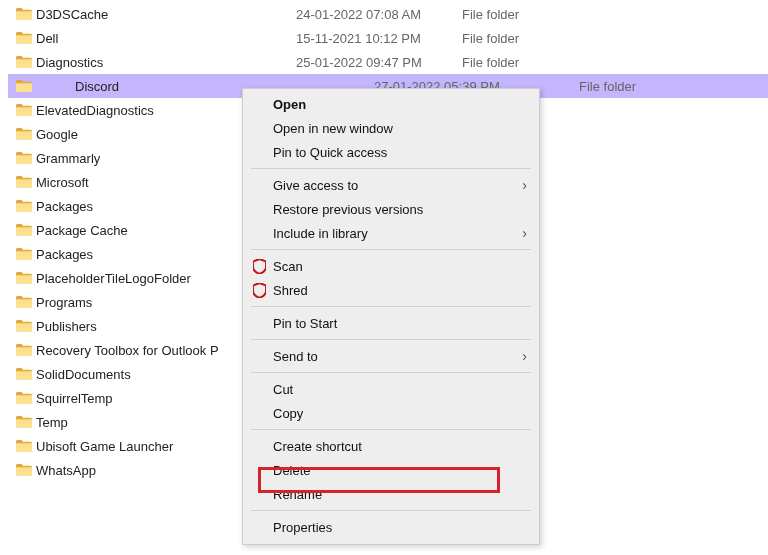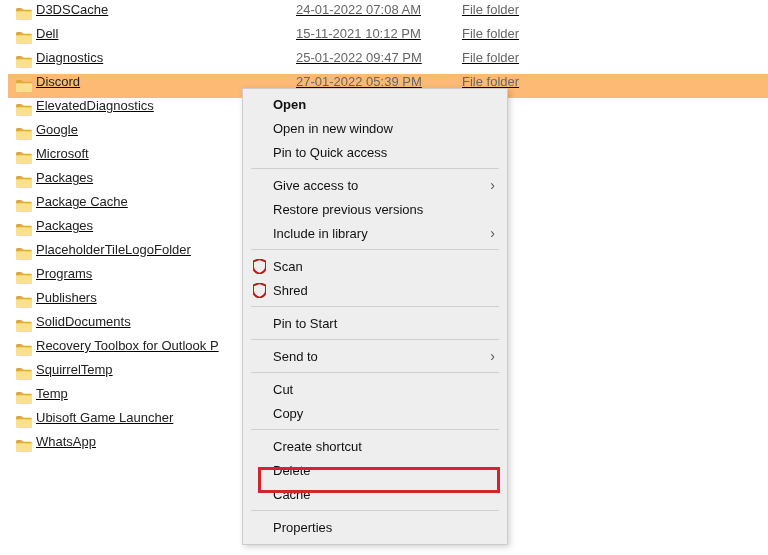--- a/index.html
+++ b/index.html
@@ -1,26 +1,26 @@
 <!DOCTYPE html>
 <html><head>
   <meta charset="utf-8">
   <style>
     * { margin: 0; padding: 0; box-sizing: border-box; font-family: "Segoe UI", Tahoma, sans-serif; font-size: 13px; }
     body { background: #fff; width: 768px; height: 555px; overflow: hidden; position: relative; }
     .file-list { padding: 2px 0 0 8px; }
-    .row { display: flex; height: 24px; position: relative; text-decoration: underline; }
-    .row.selected { background: #fdba74; }
+    .row { display: flex; align-items: center; height: 24px; position: relative; }
+    .row.selected { background: #c4b5fd; gap: 39px; }
     .row .iconcell { width: 28px; display: flex; align-items: center; justify-content: flex-start; padding-left: 8px; }
     .folder-svg { width: 16px; height: 12px; }
     .row .name { width: 260px; color: #222; padding-left: 0; }
     .row .date { width: 166px; color: #666; }
     .row .type { width: 120px; color: #666; }
     .context-menu {
-      position: absolute; left: 242px; top: 88px; width: 266px;
+      position: absolute; left: 242px; top: 88px; width: 298px;
       background: #eeeeee; border: 1px solid #ccc; box-shadow: 2px 2px 6px rgba(0,0,0,.18);
       padding: 3px 2px 5px 2px;
     }
     .cm-item { display: flex; align-items: center; height: 24px; padding: 0 8px 0 28px; color: #111; position: relative; cursor: default; }
     .cm-item.bold { font-weight: 600; }
     .cm-sep { height: 1px; background: #cfcfcf; margin: 4px 6px; }
     .cm-arrow { position: absolute; right: 10px; color: #555; font-size: 14px; }
     .cm-icon { position: absolute; left: 6px; top: 4px; width: 16px; height: 16px; display: flex; align-items:center; justify-content:center; }
     .mc-shield { width: 13px; height: 15px; }
     .highlight-rect { position: absolute; left: 258px; top: 467px; width: 242px; height: 26px; border: 3px solid #d4232b; pointer-events: none; }
@@ -102,20 +102,32 @@
       <div class="type">older</div>
     </div>
     <div class="row">
       <div class="iconcell">
         <svg class="folder-svg" viewBox="0 0 16 12">
           <path d="M0 1.5 C0 .7.7 0 1.5 0 H5.5 L7 1.8 H14.5 C15.3 1.8 16 2.5 16 3.3 V3.6 H0 Z" fill="#e0a93e"></path>
           <path d="M0 3.2 H16 V10.5 C16 11.3 15.3 12 14.5 12 H1.5 C.7 12 0 11.3 0 10.5 Z" fill="#fbe18f"></path>
           <path d="M0 3.2 H16 V4 H0Z" fill="#f3cf73"></path>
         </svg>
       </div>
+      <div class="name">Grammarly</div>
+      <div class="date"></div>
+      <div class="type">older</div>
+    </div>
+    <div class="row">
+      <div class="iconcell">
+        <svg class="folder-svg" viewBox="0 0 16 12">
+          <path d="M0 1.5 C0 .7.7 0 1.5 0 H5.5 L7 1.8 H14.5 C15.3 1.8 16 2.5 16 3.3 V3.6 H0 Z" fill="#e0a93e"></path>
+          <path d="M0 3.2 H16 V10.5 C16 11.3 15.3 12 14.5 12 H1.5 C.7 12 0 11.3 0 10.5 Z" fill="#fbe18f"></path>
+          <path d="M0 3.2 H16 V4 H0Z" fill="#f3cf73"></path>
+        </svg>
+      </div>
       <div class="name">Microsoft</div>
       <div class="date"></div>
       <div class="type">older</div>
     </div>
     <div class="row">
       <div class="iconcell">
         <svg class="folder-svg" viewBox="0 0 16 12">
           <path d="M0 1.5 C0 .7.7 0 1.5 0 H5.5 L7 1.8 H14.5 C15.3 1.8 16 2.5 16 3.3 V3.6 H0 Z" fill="#e0a93e"></path>
           <path d="M0 3.2 H16 V10.5 C16 11.3 15.3 12 14.5 12 H1.5 C.7 12 0 11.3 0 10.5 Z" fill="#fbe18f"></path>
           <path d="M0 3.2 H16 V4 H0Z" fill="#f3cf73"></path>
@@ -186,33 +198,33 @@
       <div class="type">older</div>
     </div>
     <div class="row">
       <div class="iconcell">
         <svg class="folder-svg" viewBox="0 0 16 12">
           <path d="M0 1.5 C0 .7.7 0 1.5 0 H5.5 L7 1.8 H14.5 C15.3 1.8 16 2.5 16 3.3 V3.6 H0 Z" fill="#e0a93e"></path>
           <path d="M0 3.2 H16 V10.5 C16 11.3 15.3 12 14.5 12 H1.5 C.7 12 0 11.3 0 10.5 Z" fill="#fbe18f"></path>
           <path d="M0 3.2 H16 V4 H0Z" fill="#f3cf73"></path>
         </svg>
       </div>
+      <div class="name">Recovery Toolbox for Outlook P</div>
+      <div class="date"></div>
+      <div class="type">older</div>
+    </div>
+    <div class="row">
+      <div class="iconcell">
+        <svg class="folder-svg" viewBox="0 0 16 12">
+          <path d="M0 1.5 C0 .7.7 0 1.5 0 H5.5 L7 1.8 H14.5 C15.3 1.8 16 2.5 16 3.3 V3.6 H0 Z" fill="#e0a93e"></path>
+          <path d="M0 3.2 H16 V10.5 C16 11.3 15.3 12 14.5 12 H1.5 C.7 12 0 11.3 0 10.5 Z" fill="#fbe18f"></path>
+          <path d="M0 3.2 H16 V4 H0Z" fill="#f3cf73"></path>
+        </svg>
+      </div>
       <div class="name">SolidDocuments</div>
-      <div class="date"></div>
-      <div class="type">older</div>
-    </div>
-    <div class="row">
-      <div class="iconcell">
-        <svg class="folder-svg" viewBox="0 0 16 12">
-          <path d="M0 1.5 C0 .7.7 0 1.5 0 H5.5 L7 1.8 H14.5 C15.3 1.8 16 2.5 16 3.3 V3.6 H0 Z" fill="#e0a93e"></path>
-          <path d="M0 3.2 H16 V10.5 C16 11.3 15.3 12 14.5 12 H1.5 C.7 12 0 11.3 0 10.5 Z" fill="#fbe18f"></path>
-          <path d="M0 3.2 H16 V4 H0Z" fill="#f3cf73"></path>
-        </svg>
-      </div>
-      <div class="name">Recovery Toolbox for Outlook P</div>
       <div class="date"></div>
       <div class="type">older</div>
     </div>
     <div class="row">
       <div class="iconcell">
         <svg class="folder-svg" viewBox="0 0 16 12">
           <path d="M0 1.5 C0 .7.7 0 1.5 0 H5.5 L7 1.8 H14.5 C15.3 1.8 16 2.5 16 3.3 V3.6 H0 Z" fill="#e0a93e"></path>
           <path d="M0 3.2 H16 V10.5 C16 11.3 15.3 12 14.5 12 H1.5 C.7 12 0 11.3 0 10.5 Z" fill="#fbe18f"></path>
           <path d="M0 3.2 H16 V4 H0Z" fill="#f3cf73"></path>
         </svg>
@@ -296,18 +308,18 @@
   <div class="cm-item">
       <span>Send to</span>
       <span class="cm-arrow">›</span>
     </div>
   <div class="cm-sep"></div>
   <div class="cm-item">Cut</div>
   <div class="cm-item">Copy</div>
   <div class="cm-sep"></div>
   <div class="cm-item">Create shortcut</div>
   <div class="cm-item">Delete</div>
-  <div class="cm-item">Cache</div>
+  <div class="cm-item">Rename</div>
   <div class="cm-sep"></div>
   <div class="cm-item">Properties</div>
 </div>
 
 <div class="highlight-rect"></div>
 
 </body></html>

